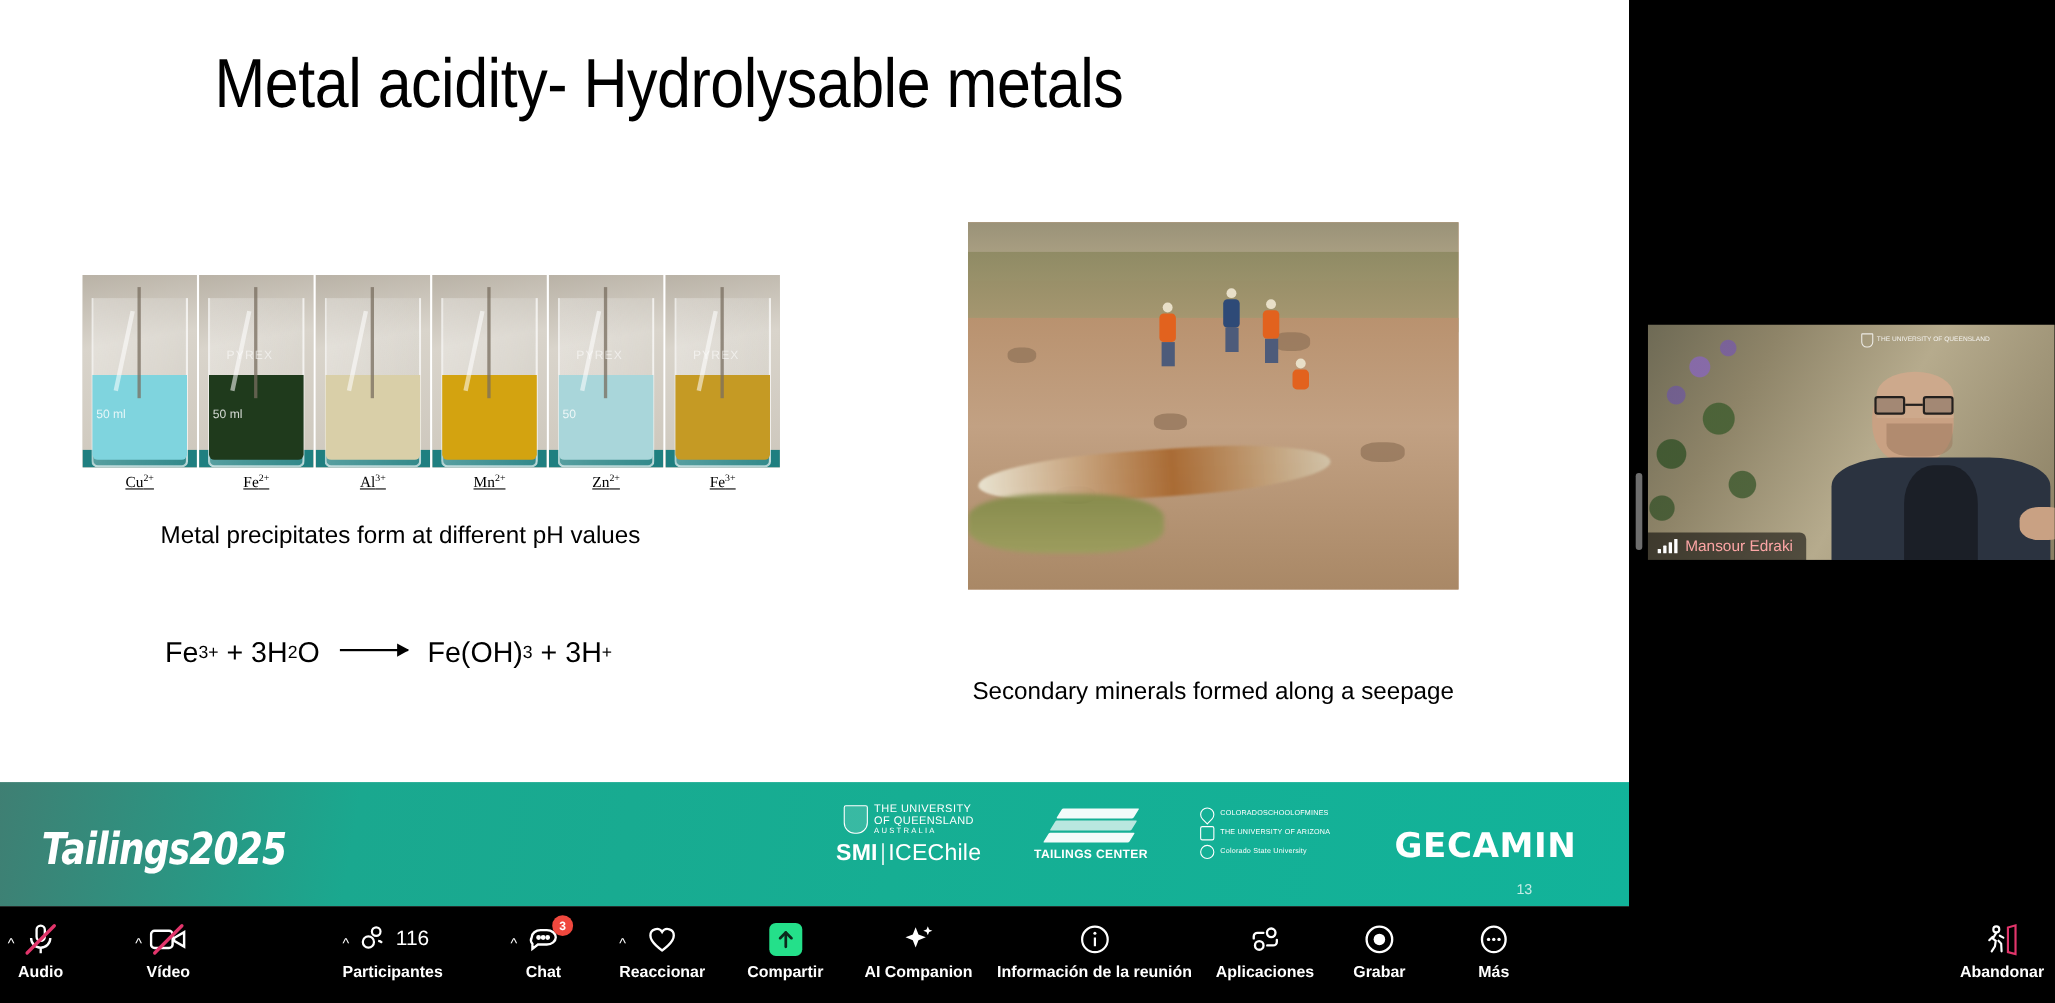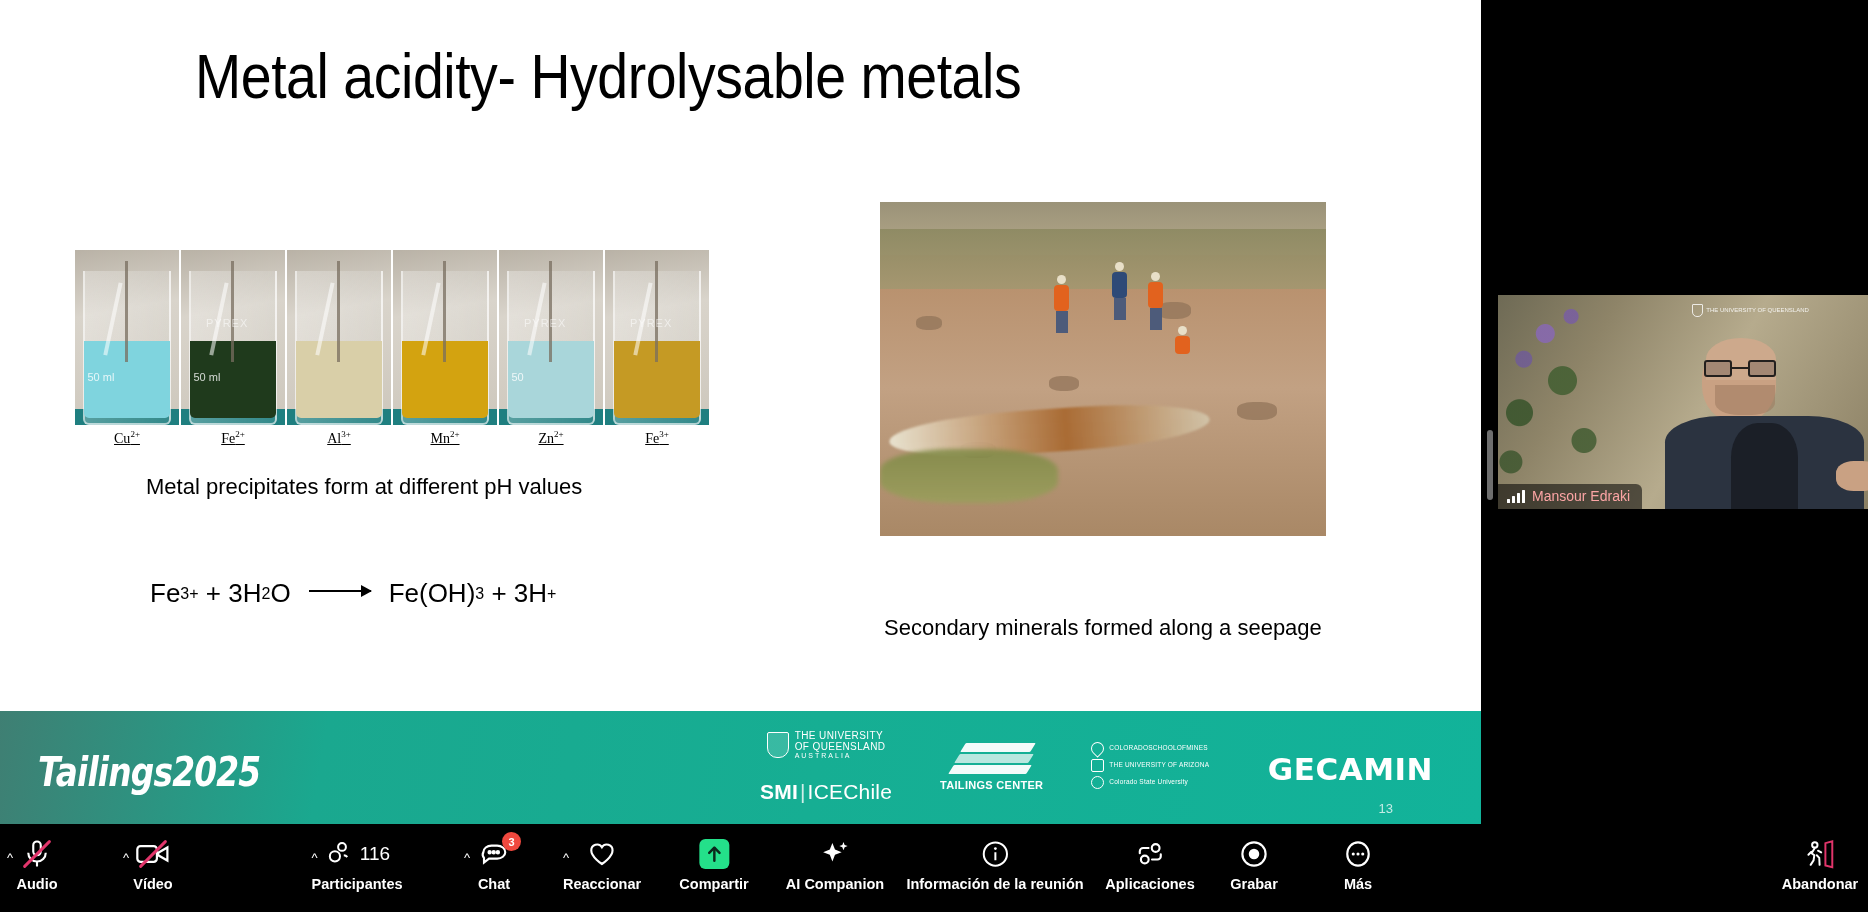--- a/index.html
+++ b/index.html
@@ -192,21 +192,21 @@
   }
   .flogo { color:#fff; text-align:center; line-height:1.05; }
   .uq-shield {
     width: 22px; height: 26px; border: 1.5px solid #fff; border-radius: 2px 2px 10px 10px;
     display:inline-block; vertical-align:middle; margin-right:6px;
     background: rgba(255,255,255,0.15);
   }
   .uq-top { display:flex; align-items:center; justify-content:center; }
   .uq-name { font-size:10px; letter-spacing:.4px; text-align:left; }
   .uq-name .l2 { font-size:7px; letter-spacing:2px; }
-  .smi { font-size:21px; font-weight:700; margin-top:22px; letter-spacing:.2px; }
+  .smi { font-size:21px; font-weight:700; margin-top:6px; letter-spacing:.2px; }
   .smi .sep { font-weight:300; opacity:.8; margin:0 2px; }
   .smi .thin { font-weight:300; }
   .utfsm-crest {
     width: 46px; height: 30px; border:1px solid rgba(255,255,255,.9);
     margin: 0 auto 4px; background:
       repeating-linear-gradient(90deg, rgba(255,255,255,.75) 0 3px, transparent 3px 6px),
       repeating-linear-gradient(0deg, rgba(255,255,255,.45) 0 3px, transparent 3px 6px);
   }
   .utfsm-name { font-size: 11px; line-height: 1.15; font-family:"Liberation Serif",serif; letter-spacing:.3px; }
   .tc-mark {

